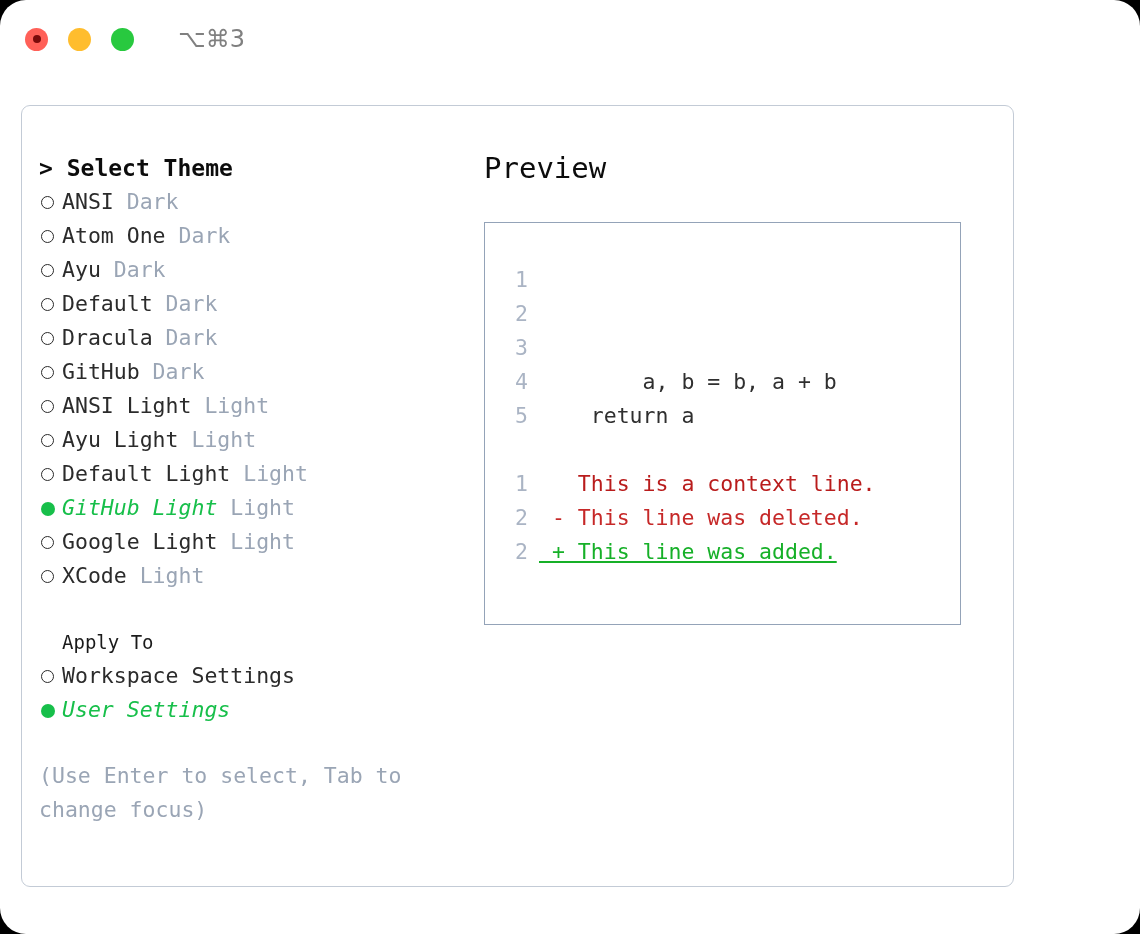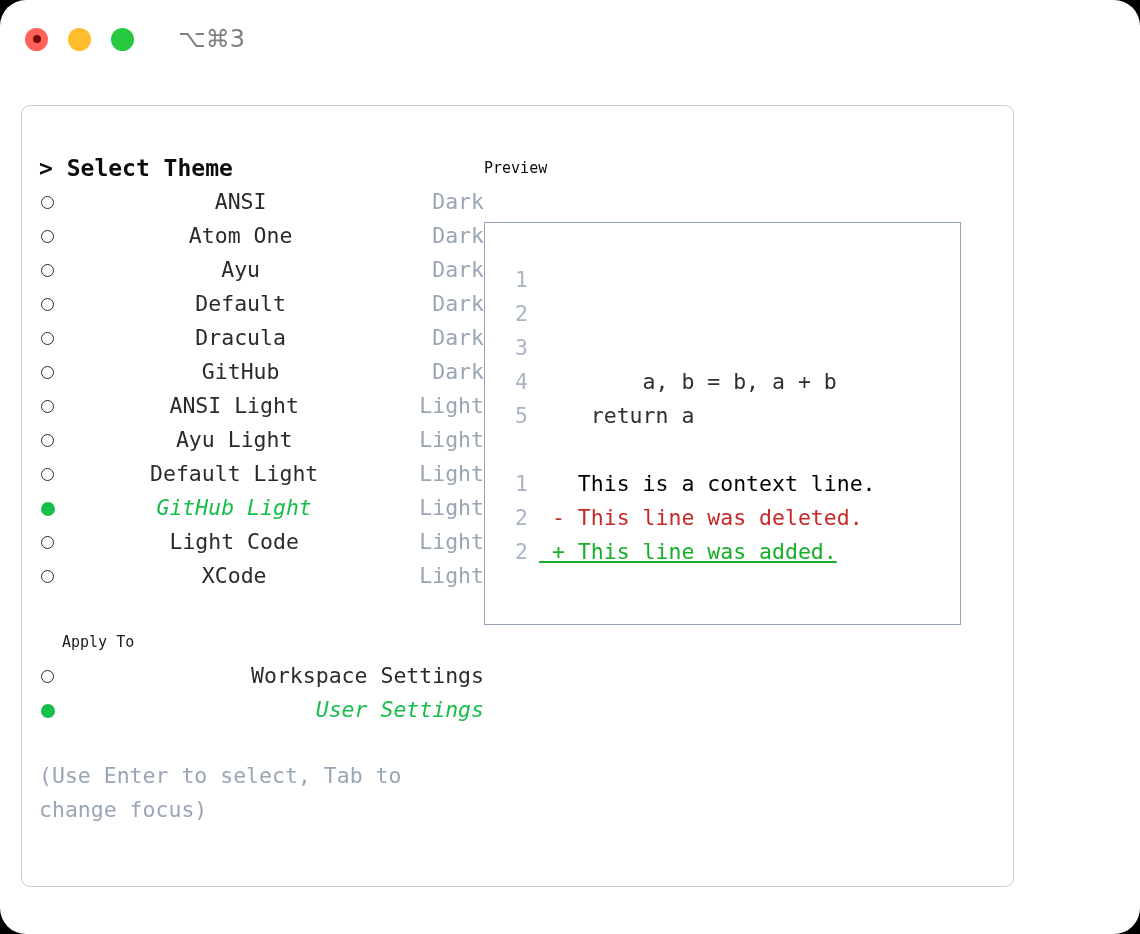--- a/index.html
+++ b/index.html
@@ -76,21 +76,20 @@
     color: #0c0c0c;
     line-height: 34px;
     white-space: pre;
   }
   .opt-row {
     display: flex;
     align-items: baseline;
     line-height: 34px;
     font-size: 21.5px;
     white-space: pre;
-    justify-content: space-between;
   }
   .bullet {
     display: inline-block;
     width: 23px;
     flex: 0 0 23px;
     font-size: 21.5px;
     position: relative;
   }
   .bullet i {
     position: absolute;
@@ -100,39 +99,39 @@
     display: block;
   }
   .bullet.off i { border: 1.9px solid #2a2a2a; background: transparent; }
   .bullet.on  i { background: #17bf4a; border: none; width: 14px; height: 14px; }
 
   .opt-label   { color: #2b2b2b; }
   .opt-label.selected { color: #17bf4a; font-style: italic; }
   .opt-suffix  { color: #9aa5b5; }
 
   .subhead {
-    font-size: 15px;
+    font-size: 19px;
     color: #1a1a1a;
     line-height: 34px;
     padding-left: 23px;
     white-space: pre;
   }
   .spacer-block { height: 32px; }
 
   .hint {
     margin-top: 32px;
     font-size: 21.5px;
     line-height: 34px;
     color: #9aa5b5;
     width: 420px;
   }
 
   
   .preview-title {
-    font-size: 15px;
+    font-size: 29px;
     color: #0c0c0c;
     line-height: 34px;
     margin-left: 0px;
     white-space: pre;
   }
   .preview-box {
     margin-top: 37px;
     width: 477px;
     height: 403px;
     border: 1.7px solid #94a3b8;
@@ -153,21 +152,21 @@
     color: #aab4c4;
     margin-right: 11px;
   }
   .code-text { color: #2f2f2f; }
 
   .tok-fn   { color: #a31515; }
   .tok-num  { color: #0f7d7d; }
   .tok-call { color: #1d8fc4; }
 
   .diff-gap { height: 34px; }
-  .diff-context { color: #000000; }
+  .diff-context { color: #b91c1c; }
   .diff-del     { color: #c62828; }
   .diff-add     { color: #16b028; text-decoration: underline; }
 </style>
 </head>
 <body>
 
 <div class="window">
 
   <div class="titlebar">
     <div class="lights">
@@ -188,21 +187,21 @@
             <div class="opt-row"><span class="bullet off"><i></i></span><span class="opt-label">ANSI</span><span class="opt-suffix"> Dark</span></div>
             <div class="opt-row"><span class="bullet off"><i></i></span><span class="opt-label">Atom One</span><span class="opt-suffix"> Dark</span></div>
             <div class="opt-row"><span class="bullet off"><i></i></span><span class="opt-label">Ayu</span><span class="opt-suffix"> Dark</span></div>
             <div class="opt-row"><span class="bullet off"><i></i></span><span class="opt-label">Default</span><span class="opt-suffix"> Dark</span></div>
             <div class="opt-row"><span class="bullet off"><i></i></span><span class="opt-label">Dracula</span><span class="opt-suffix"> Dark</span></div>
             <div class="opt-row"><span class="bullet off"><i></i></span><span class="opt-label">GitHub</span><span class="opt-suffix"> Dark</span></div>
             <div class="opt-row"><span class="bullet off"><i></i></span><span class="opt-label">ANSI Light</span><span class="opt-suffix"> Light</span></div>
             <div class="opt-row"><span class="bullet off"><i></i></span><span class="opt-label">Ayu Light</span><span class="opt-suffix"> Light</span></div>
             <div class="opt-row"><span class="bullet off"><i></i></span><span class="opt-label">Default Light</span><span class="opt-suffix"> Light</span></div>
             <div class="opt-row"><span class="bullet on"><i></i></span><span class="opt-label selected">GitHub Light</span><span class="opt-suffix"> Light</span></div>
-            <div class="opt-row"><span class="bullet off"><i></i></span><span class="opt-label">Light Code</span><span class="opt-suffix"> Light</span></div>
+            <div class="opt-row"><span class="bullet off"><i></i></span><span class="opt-label">Google Light</span><span class="opt-suffix"> Light</span></div>
             <div class="opt-row"><span class="bullet off"><i></i></span><span class="opt-label">XCode</span><span class="opt-suffix"> Light</span></div>
           </div>
 
         <div class="spacer-block"></div>
 
         <div class="subhead">Apply To</div>
 
         <div id="apply-list">
             <div class="opt-row"><span class="bullet off"><i></i></span><span class="opt-label">Workspace Settings</span></div>
             <div class="opt-row"><span class="bullet on"><i></i></span><span class="opt-label selected">User Settings</span></div>

